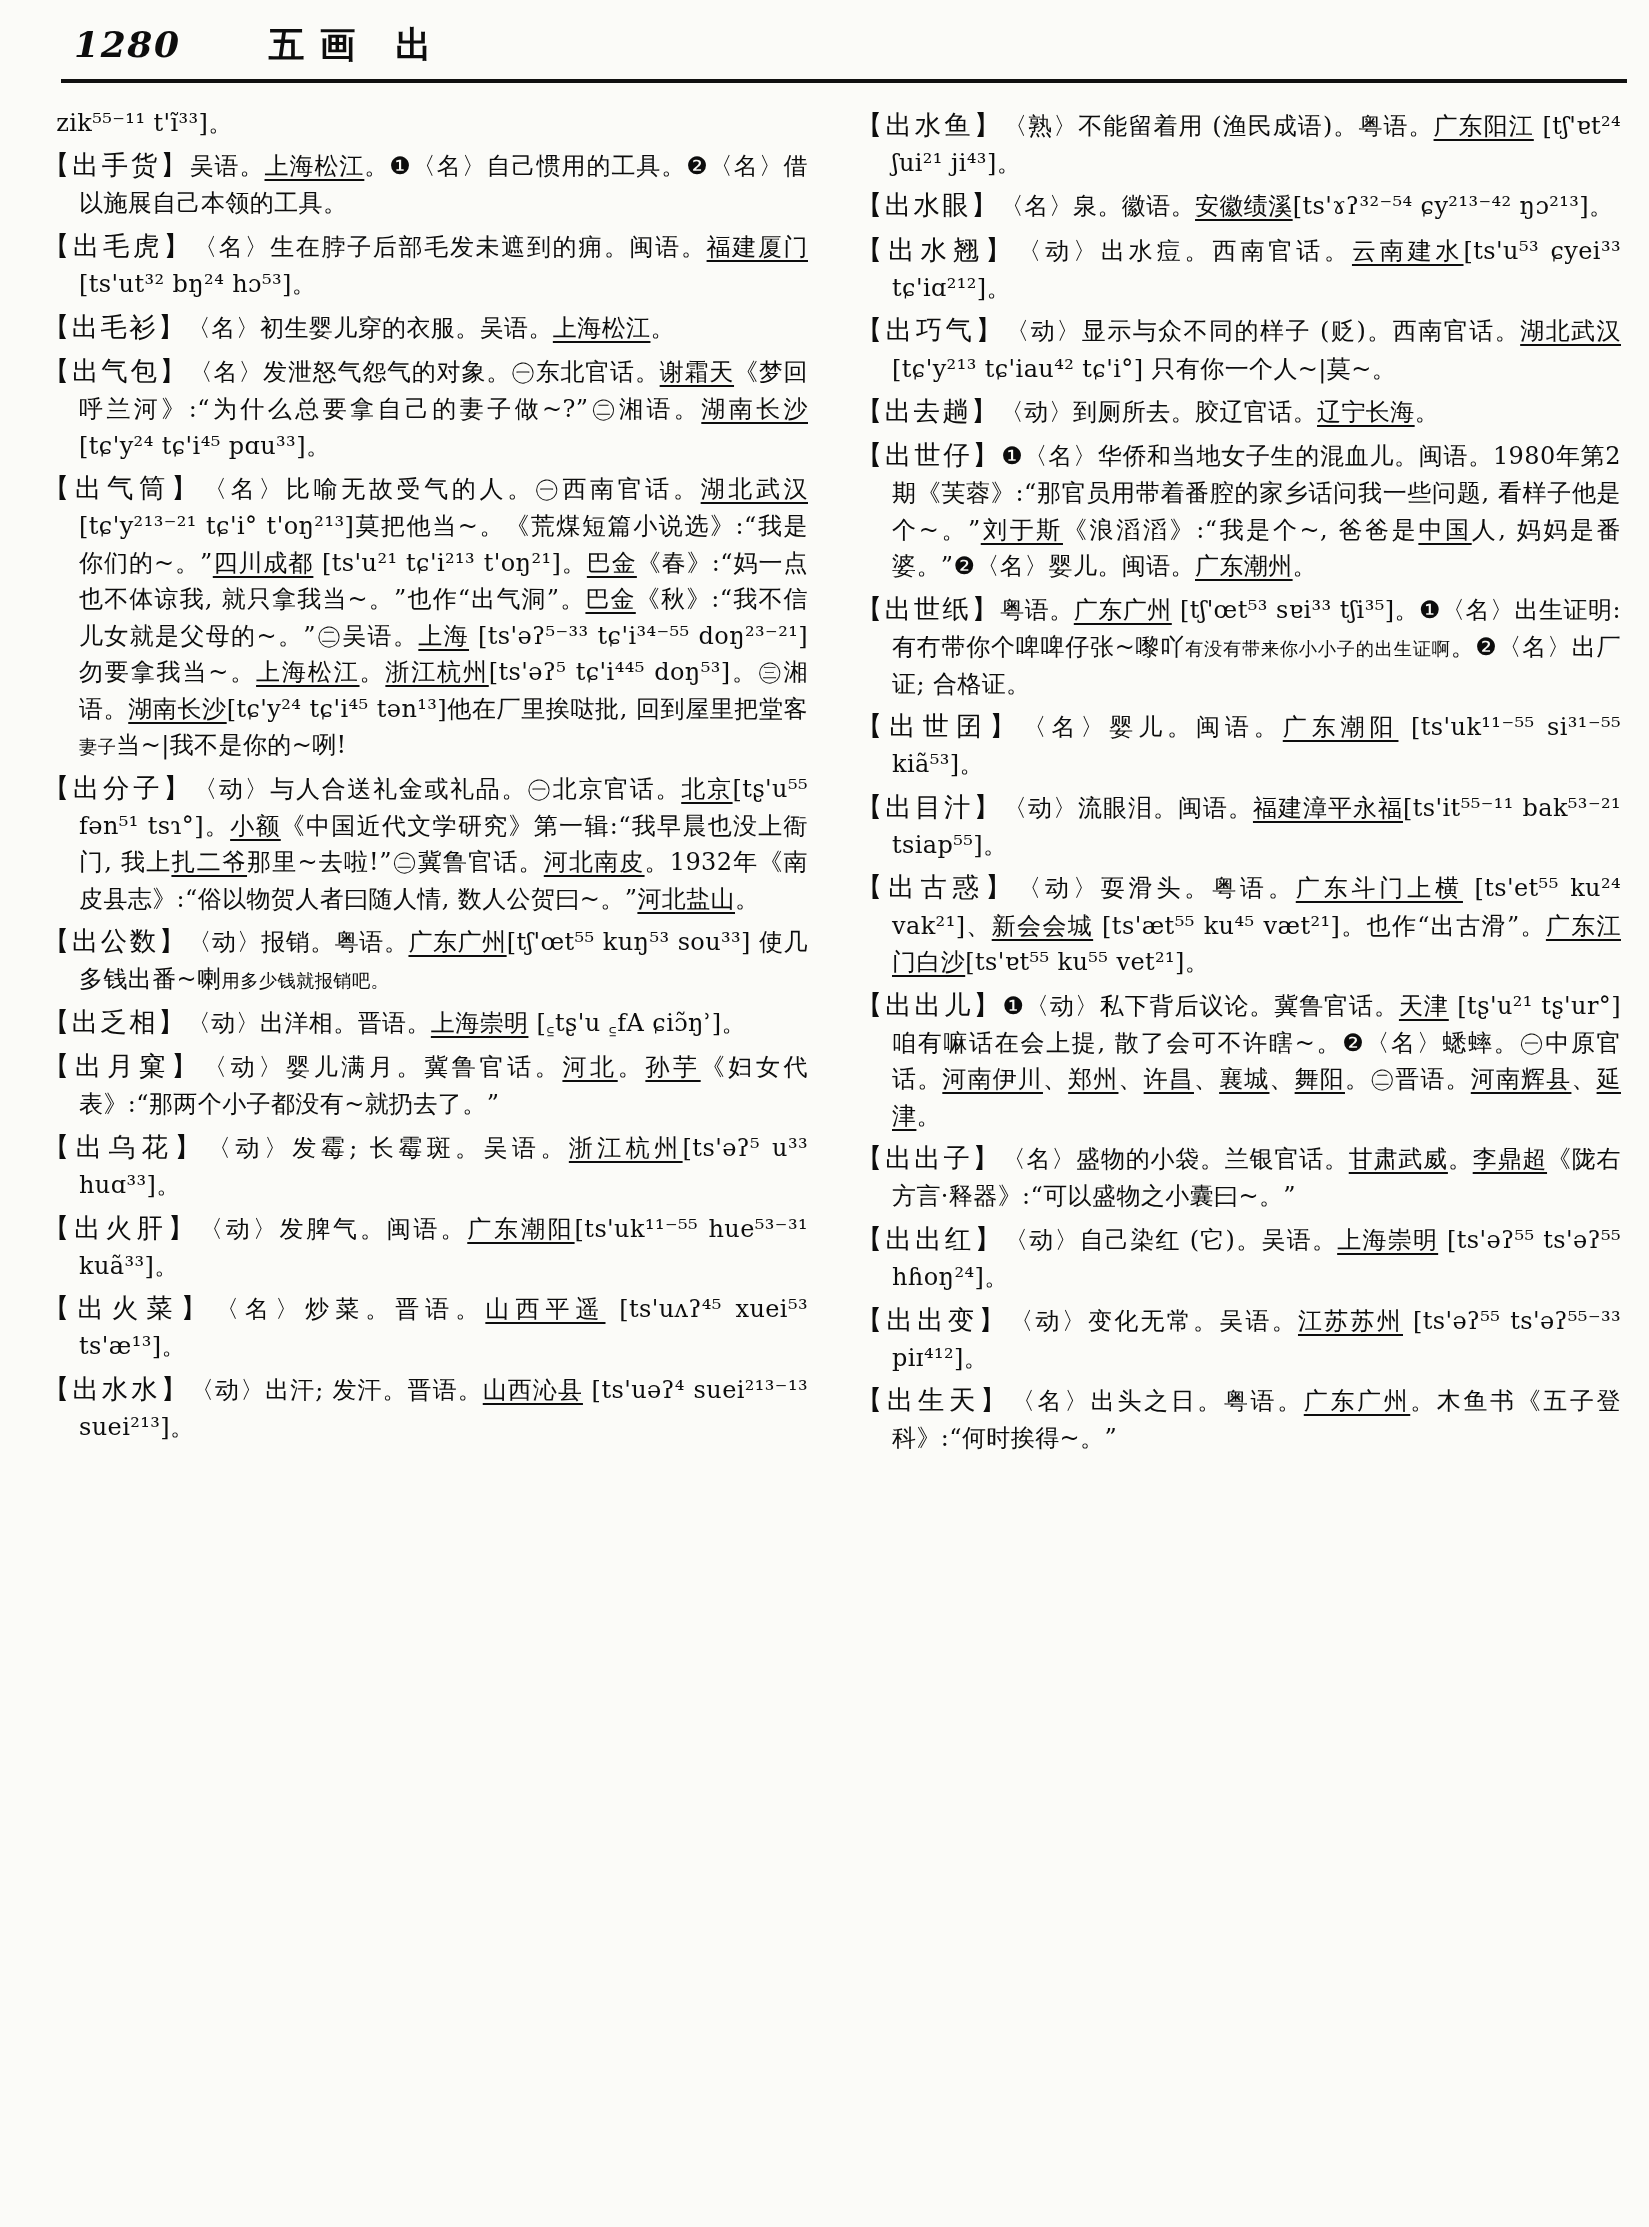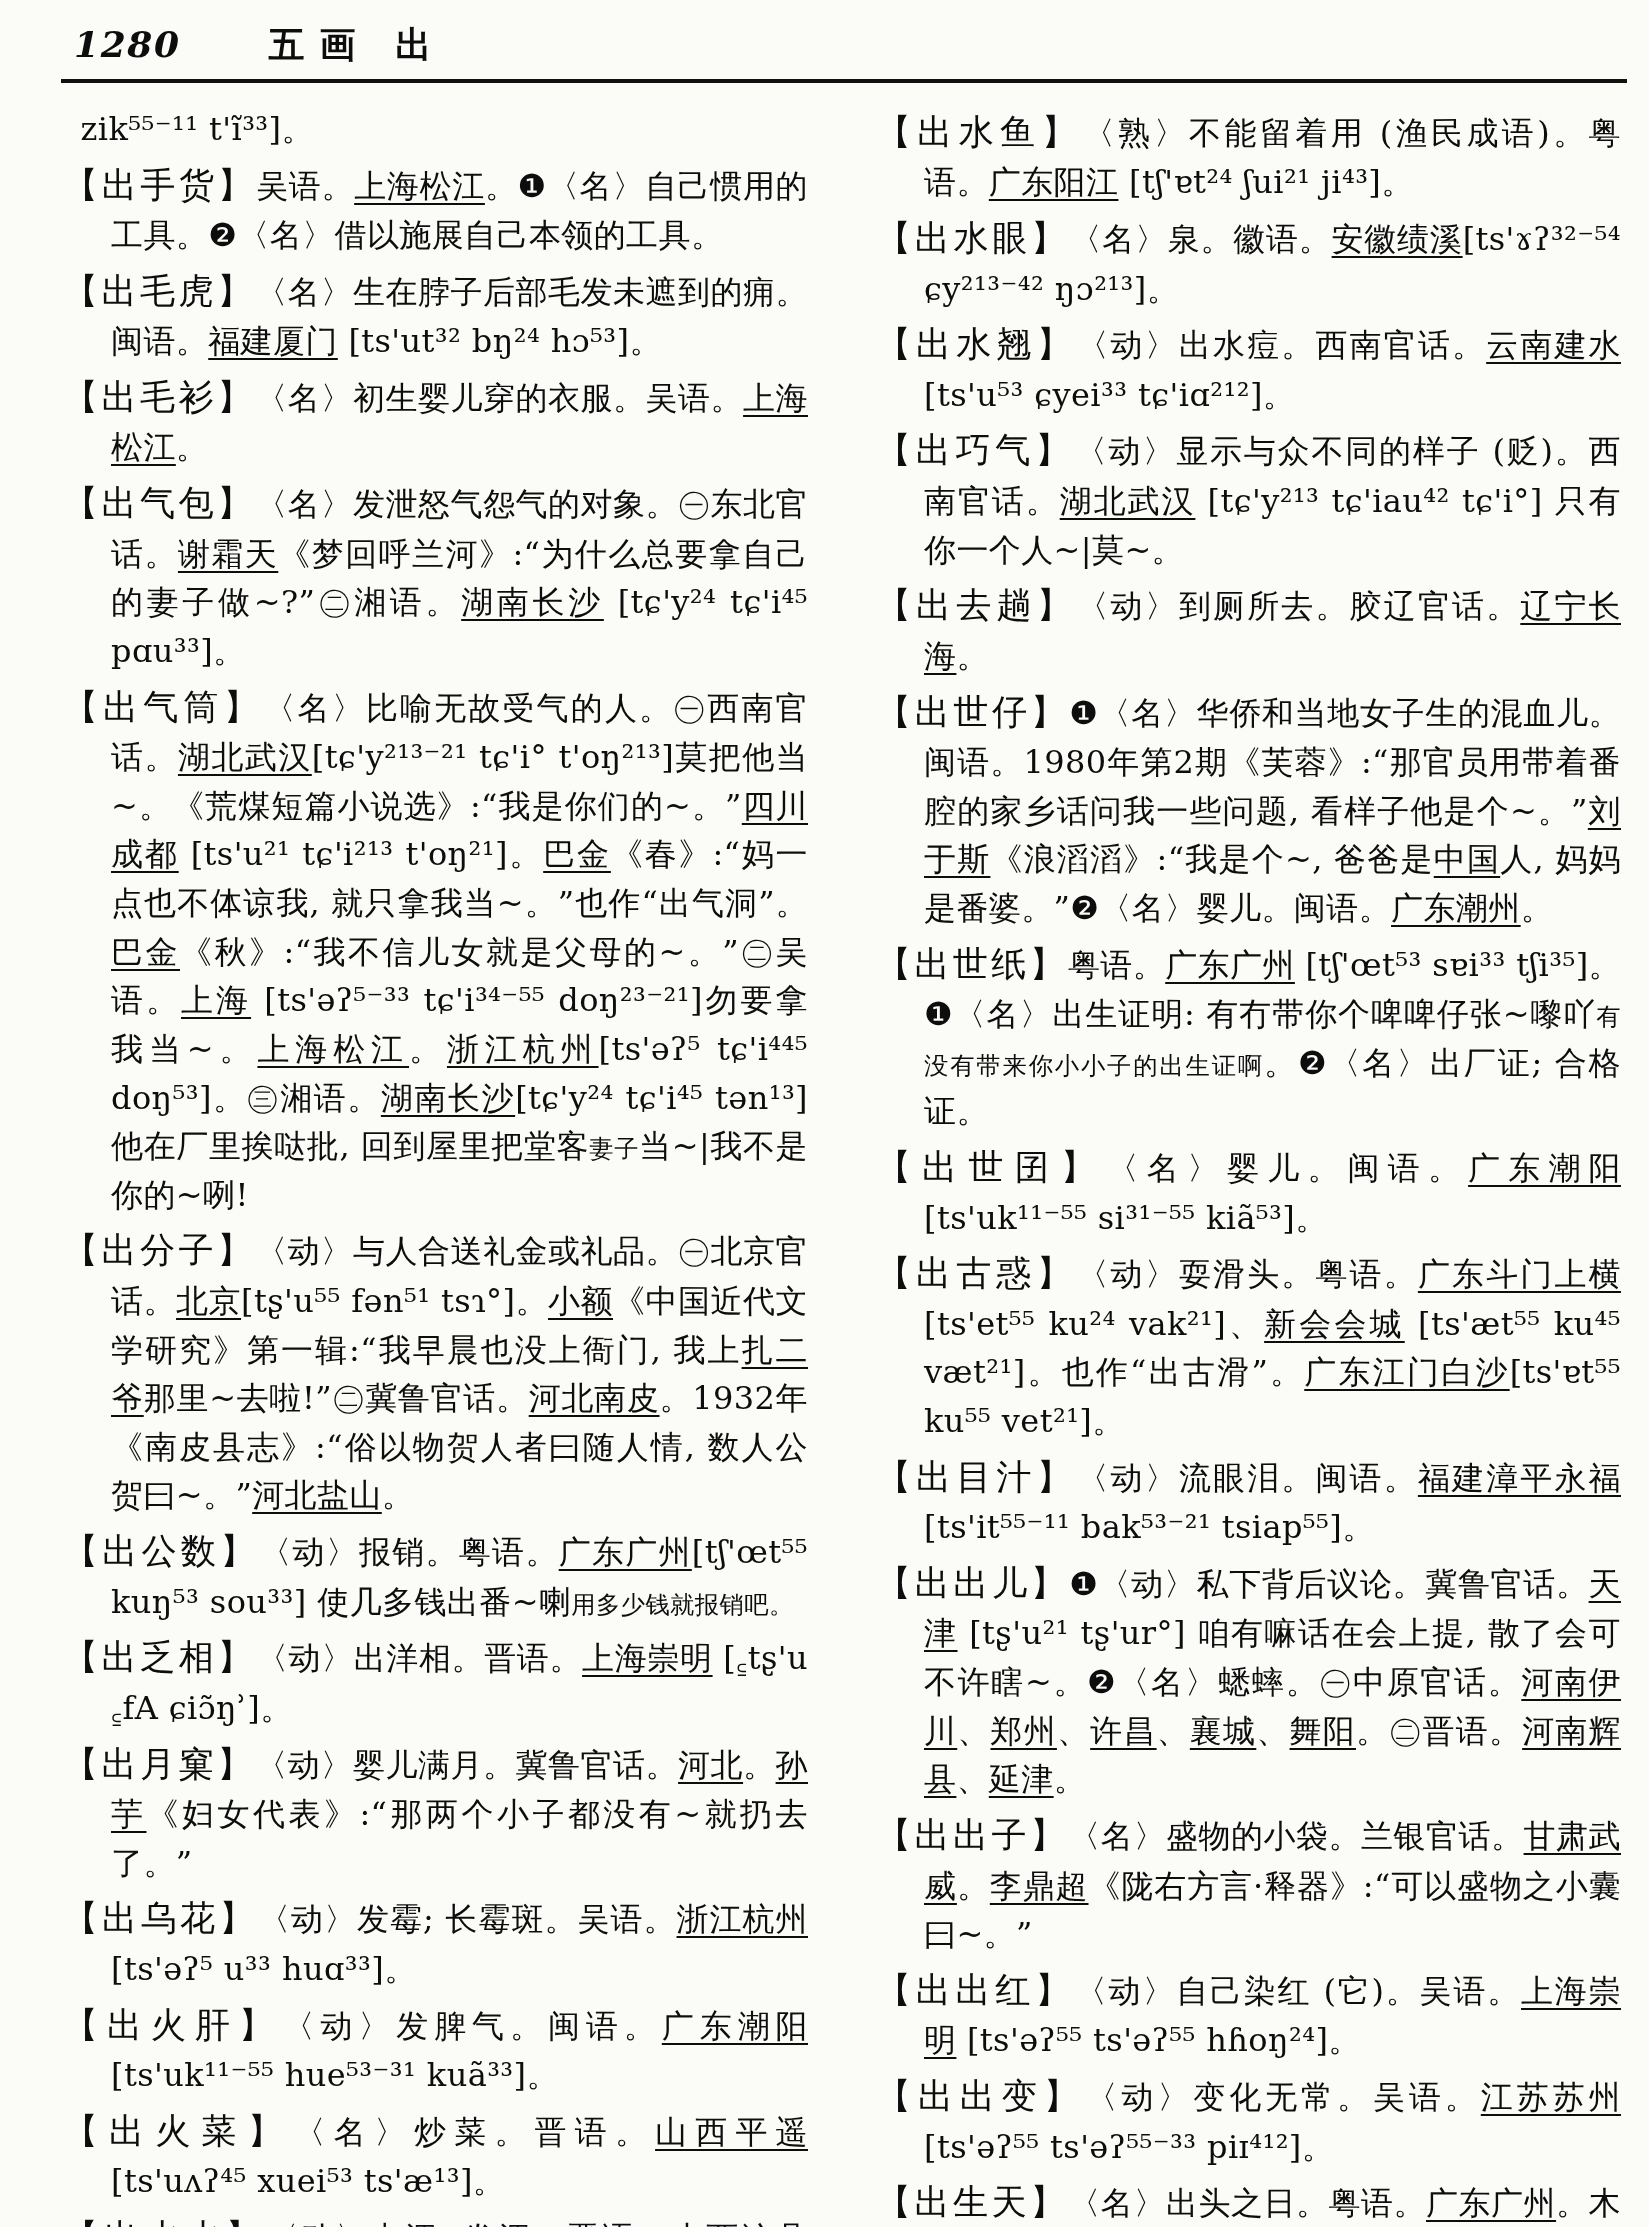--- a/index.html
+++ b/index.html
@@ -15,25 +15,24 @@
     font-size:36px;font-weight:bold;
     padding-left:31px;height:53px;
   }
   .pageno{font-style:italic;letter-spacing:1.6px;}
   .stroke{margin-left:88px;letter-spacing:15px;}
   .headchar{margin-left:25px;}
   .rule{border-bottom:4.1px solid #111;margin:5px 0 21.4px 18px;width:1566px;}
   .columns{display:flex;gap:48px;}
   .col{width:768px;}
   .entry{
-    font-size:32px;line-height:1.52;
+    font-size:24px;line-height:1.52;
     padding-left:1.5em;text-indent:-1.5em;
     text-align:justify;margin-bottom:4.1px;
     letter-spacing:0.4px;
-    margin-left:20px;
   }
   .entry.cont{padding-left:0.55em;text-indent:0;}
   .hw{font-weight:normal;font-size:1.1em;letter-spacing:0.09em;}
   .pn{
     text-decoration:underline;
     text-underline-offset:0.2em;
     text-decoration-thickness:2.1px;
   }
   .gloss{font-size:0.76em;}
 </style>
@@ -66,22 +65,22 @@
       </div>
     <div class="col" id="col-right">
         <div class="entry"><span class="hw">【出水鱼】</span>〈熟〉不能留着用 (渔民成语)。粤语。<span class="pn">广东阳江</span> [tʃ'ɐt²⁴ ʃui²¹ ji⁴³]。</div>
         <div class="entry"><span class="hw">【出水眼】</span>〈名〉泉。徽语。<span class="pn">安徽绩溪</span>[ts'ɤʔ³²⁻⁵⁴ ɕy²¹³⁻⁴² ŋɔ²¹³]。</div>
         <div class="entry"><span class="hw">【出水翘】</span>〈动〉出水痘。西南官话。<span class="pn">云南建水</span>[ts'u⁵³ ɕyei³³ tɕ'iɑ²¹²]。</div>
         <div class="entry"><span class="hw">【出巧气】</span>〈动〉显示与众不同的样子 (贬)。西南官话。<span class="pn">湖北武汉</span> [tɕ'y²¹³ tɕ'iau⁴² tɕ'i°] 只有你一个人~|莫~。</div>
         <div class="entry"><span class="hw">【出去趟】</span>〈动〉到厕所去。胶辽官话。<span class="pn">辽宁长海</span>。</div>
         <div class="entry"><span class="hw">【出世仔】</span>❶〈名〉华侨和当地女子生的混血儿。闽语。1980年第2期《芙蓉》:“那官员用带着番腔的家乡话问我一些问题, 看样子他是个~。”<span class="pn">刘于斯</span>《浪滔滔》:“我是个~, 爸爸是<span class="pn">中国</span>人, 妈妈是番婆。”❷〈名〉婴儿。闽语。<span class="pn">广东潮州</span>。</div>
         <div class="entry"><span class="hw">【出世纸】</span>粤语。<span class="pn">广东广州</span> [tʃ'œt⁵³ sɐi³³ tʃi³⁵]。❶〈名〉出生证明: 有冇带你个啤啤仔张~嚟吖<span class="gloss">有没有带来你小小子的出生证啊</span>。❷〈名〉出厂证; 合格证。</div>
         <div class="entry"><span class="hw">【出世囝】</span>〈名〉婴儿。闽语。<span class="pn">广东潮阳</span> [ts'uk¹¹⁻⁵⁵ si³¹⁻⁵⁵ kiã⁵³]。</div>
+        <div class="entry"><span class="hw">【出目汁】</span>〈动〉流眼泪。闽语。<span class="pn">福建漳平永福</span>[ts'it⁵⁵⁻¹¹ bak⁵³⁻²¹ tsiap⁵⁵]。</div>
         <div class="entry"><span class="hw">【出古惑】</span>〈动〉耍滑头。粤语。<span class="pn">广东斗门上横</span> [ts'et⁵⁵ ku²⁴ vak²¹]、<span class="pn">新会会城</span> [ts'æt⁵⁵ ku⁴⁵ væt²¹]。也作“出古滑”。<span class="pn">广东江门白沙</span>[ts'ɐt⁵⁵ ku⁵⁵ vet²¹]。</div>
-        <div class="entry"><span class="hw">【出目汁】</span>〈动〉流眼泪。闽语。<span class="pn">福建漳平永福</span>[ts'it⁵⁵⁻¹¹ bak⁵³⁻²¹ tsiap⁵⁵]。</div>
         <div class="entry"><span class="hw">【出出儿】</span>❶〈动〉私下背后议论。冀鲁官话。<span class="pn">天津</span> [tʂ'u²¹ tʂ'ur°] 咱有嘛话在会上提, 散了会可不许瞎~。❷〈名〉蟋蟀。㊀中原官话。<span class="pn">河南伊川</span>、<span class="pn">郑州</span>、<span class="pn">许昌</span>、<span class="pn">襄城</span>、<span class="pn">舞阳</span>。㊁晋语。<span class="pn">河南辉县</span>、<span class="pn">延津</span>。</div>
         <div class="entry"><span class="hw">【出出子】</span>〈名〉盛物的小袋。兰银官话。<span class="pn">甘肃武威</span>。<span class="pn">李鼎超</span>《陇右方言·释器》:“可以盛物之小囊曰~。”</div>
         <div class="entry"><span class="hw">【出出红】</span>〈动〉自己染红 (它)。吴语。<span class="pn">上海崇明</span> [ts'əʔ⁵⁵ ts'əʔ⁵⁵ hɦoŋ²⁴]。</div>
         <div class="entry"><span class="hw">【出出变】</span>〈动〉变化无常。吴语。<span class="pn">江苏苏州</span> [ts'əʔ⁵⁵ ts'əʔ⁵⁵⁻³³ piɪ⁴¹²]。</div>
         <div class="entry"><span class="hw">【出生天】</span>〈名〉出头之日。粤语。<span class="pn">广东广州</span>。木鱼书《五子登科》:“何时挨得~。”</div>
       </div>
   </div>
 </div>
 
 

